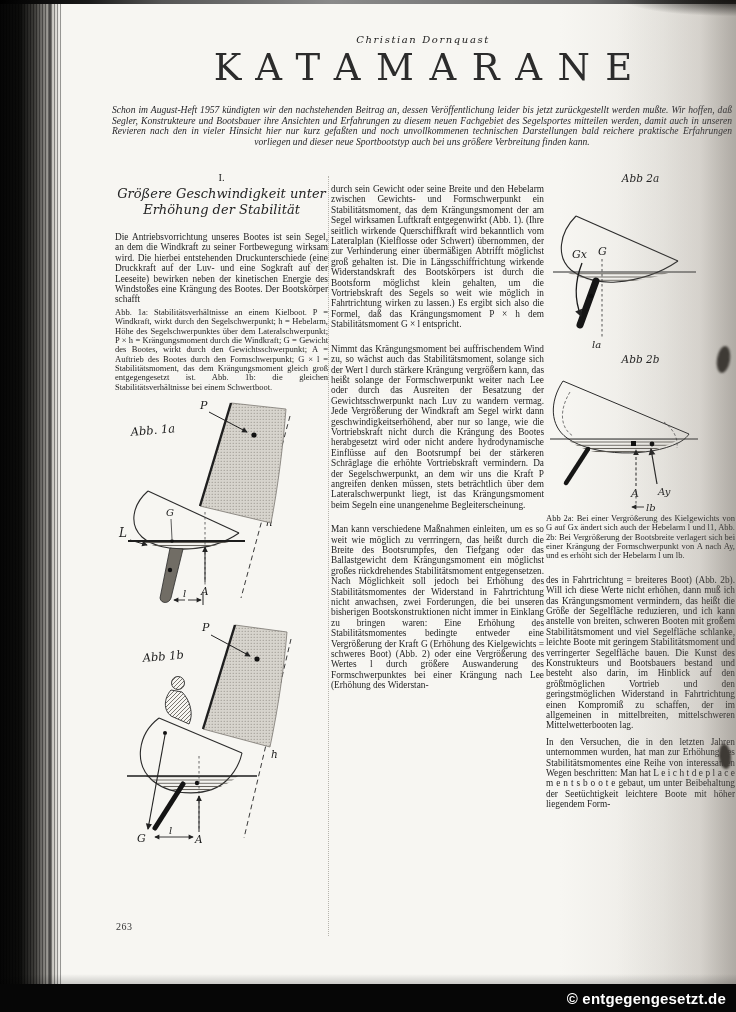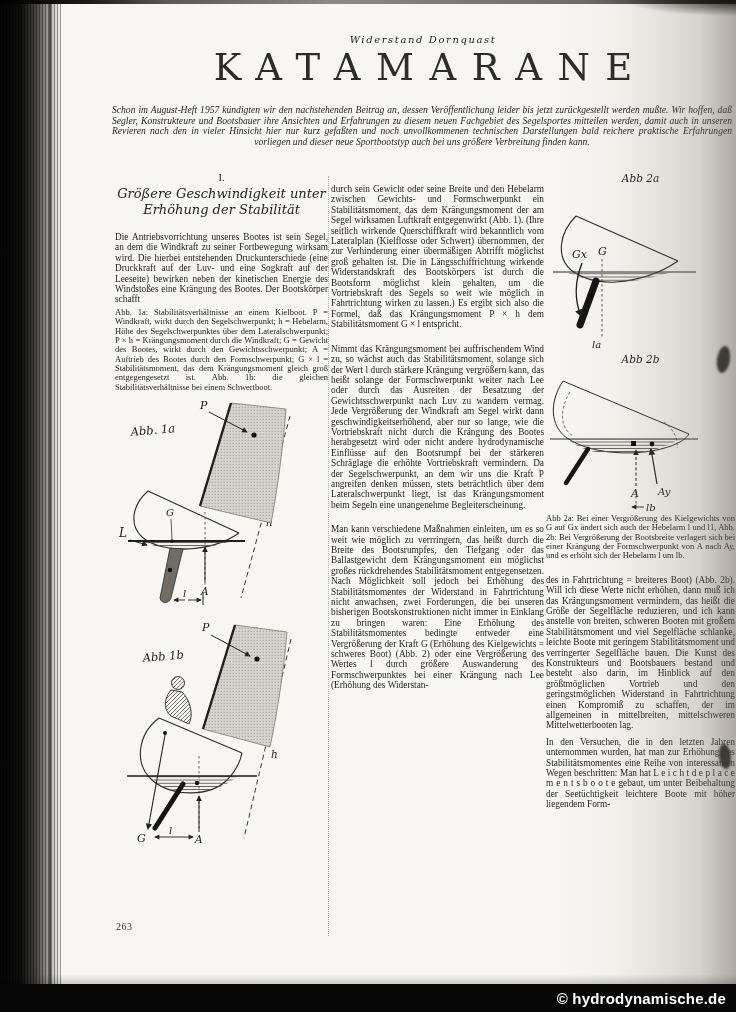--- a/index.html
+++ b/index.html
@@ -50,21 +50,21 @@
   .fig-label-html{text-align:center;font:italic 10.5px "DejaVu Serif",serif;color:#1d1d1d;margin:2px 0 1px;}
   svg text{font-family:"DejaVu Serif",serif;font-style:italic;fill:#1c1c1c;}
   .page-number{position:absolute;left:116px;top:921px;font:10px "Liberation Serif",serif;
         letter-spacing:.5px;color:#333;}
 </style>
 </head>
 <body>
 
 <div class="scan">
 
-  <div class="author">Widerstand Dornquast</div>
+  <div class="author">Christian Dornquast</div>
   <h1 class="title">KATAMARANE</h1>
   <p class="intro">Schon im August-Heft 1957 kündigten wir den nachstehenden Beitrag an, dessen Veröffentlichung leider bis jetzt zurückgestellt werden mußte. Wir hoffen, daß Segler, Konstrukteure und Bootsbauer ihre Ansichten und Erfahrungen zu diesem neuen Fachgebiet des Segelsportes mitteilen werden, damit auch in unseren Revieren nach den in vieler Hinsicht hier nur kurz gefaßten und noch unvollkommenen technischen Darstellungen bald reichere praktische Erfahrungen vorliegen und dieser neue Sportbootstyp auch bei uns größere Verbreitung finden kann.</p>
 
   <div class="col-rule"></div>
 
   <div class="col col1">
     <div class="sec-num">I.</div>
     <h2 class="sec-title">Größere Geschwindigkeit unter Erhöhung der Stabilität</h2>
     <p class="body">Die Antriebsvorrichtung unseres Bootes ist sein Segel, an dem die Windkraft zu seiner Fortbewegung wirksam wird. Die hierbei entstehenden Druckunterschiede (eine Druckkraft auf der Luv- und eine Sogkraft auf der Leeseite) bewirken neben der kinetischen Energie des Windstoßes eine Krängung des Bootes. Der Bootskörper schafft</p>
     <p class="caption">Abb. 1a: Stabilitätsverhältnisse an einem Kielboot. P = Windkraft, wirkt durch den Segelschwerpunkt; h = Hebelarm, Höhe des Segelschwerpunktes über dem Lateralschwerpunkt; P × h = Krängungsmoment durch die Windkraft; G = Gewicht des Bootes, wirkt durch den Gewichtsschwerpunkt; A = Auftrieb des Bootes durch den Formschwerpunkt; G × l = Stabilitätsmoment, das dem Krängungsmoment gleich groß entgegengesetzt ist. Abb. 1b: die gleichen Stabilitätsverhältnisse bei einem Schwertboot.</p>
@@ -223,15 +223,15 @@
 
   <div class="spine"></div>
   <div class="edge-top"></div>
   <div class="curve-shade"></div>
   <div class="corner-tr"></div>
   <div class="blob b1"></div>
   <div class="blob b2"></div>
   <div class="bottom-shade"></div>
 
   <div class="wm-bar">
-    <span>© hydrodynamische.de</span>
+    <span>© entgegengesetzt.de</span>
   </div>
 </div>
 
 </body></html>

